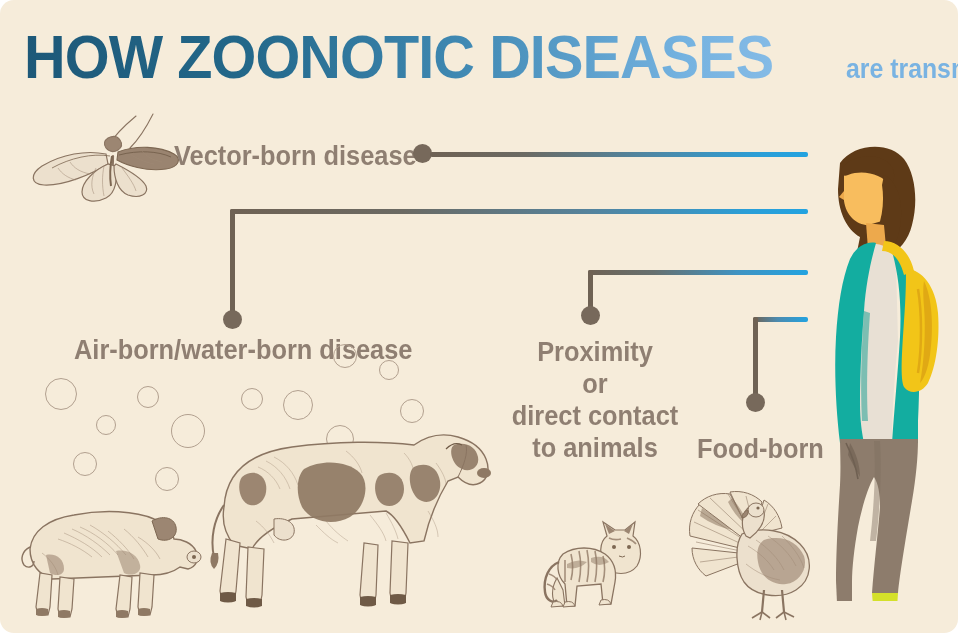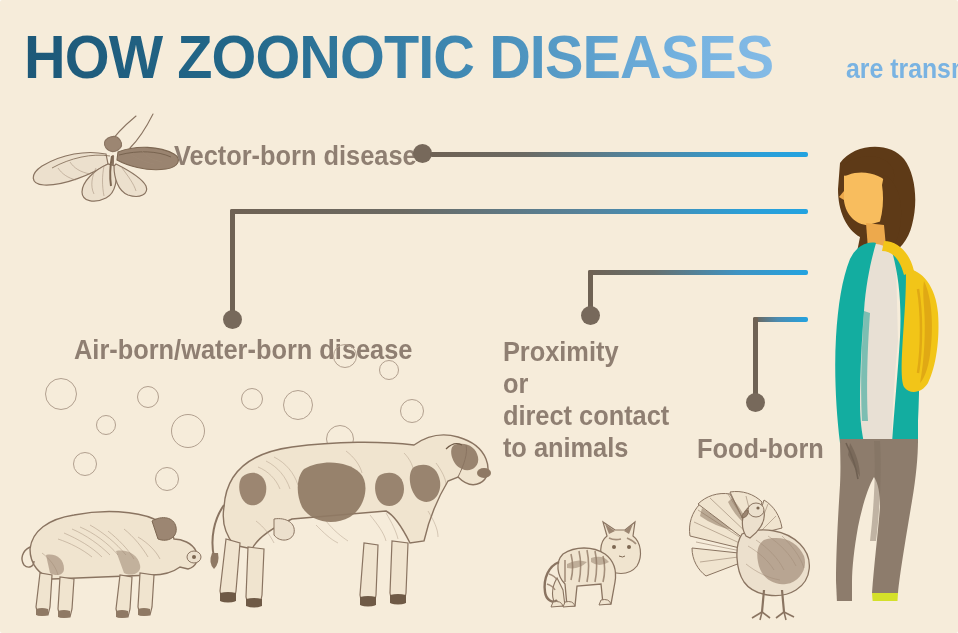--- a/index.html
+++ b/index.html
@@ -1,18 +1,18 @@
 <!DOCTYPE html>
 <html><head>
 <meta charset="utf-8">
 <style>
   html,body{margin:0;padding:0;background:#ffffff;}
   #stage{
     position:relative;width:958px;height:633px;overflow:hidden;
-    background:#f6ecda;border-radius:2px;
+    background:#f6ecda;border-radius:14px;
     font-family:"Liberation Sans", sans-serif;
   }
 
   
   #title-row{position:absolute;left:24px;top:26px;display:flex;align-items:baseline;}
   #main-title{
     font-size:62px;line-height:62px;font-weight:700;letter-spacing:-1px;
     font-family:"Liberation Sans Narrow","Liberation Sans",sans-serif;
     transform:scaleX(.93);transform-origin:left bottom;
     background:linear-gradient(90deg,#1d5878 0%,#23688a 30%,#3f88b2 58%,#74b2e0 88%,#85bbe6 100%);
@@ -27,21 +27,21 @@
 
   
   .label{
     position:absolute;color:#8f7f72;font-weight:700;white-space:nowrap;
     font-family:"Liberation Sans Narrow","Liberation Sans",sans-serif;
     transform:scaleX(.94);transform-origin:left top;
   }
   #lbl-vector{left:174px;top:141px;font-size:27px;}
   #lbl-air{left:74px;top:335px;font-size:27px;}
   #lbl-food{left:697px;top:434px;font-size:27px;}
-  #prox-block{position:absolute;left:497px;top:336px;width:196px;}
+  #prox-block{position:absolute;left:497px;top:336px;width:196px;text-align:center;}
   #prox-block .pline{
     color:#8f7f72;font-weight:700;font-size:27px;line-height:32px;
     font-family:"Liberation Sans Narrow","Liberation Sans",sans-serif;
     transform:scaleX(.94);
   }
 
   
   .hline{position:absolute;height:5px;border-radius:2px;}
   .vline{position:absolute;width:5px;border-radius:2px;background:#6f6254;}
   .dot{position:absolute;width:19px;height:19px;border-radius:50%;background:#77695b;}

